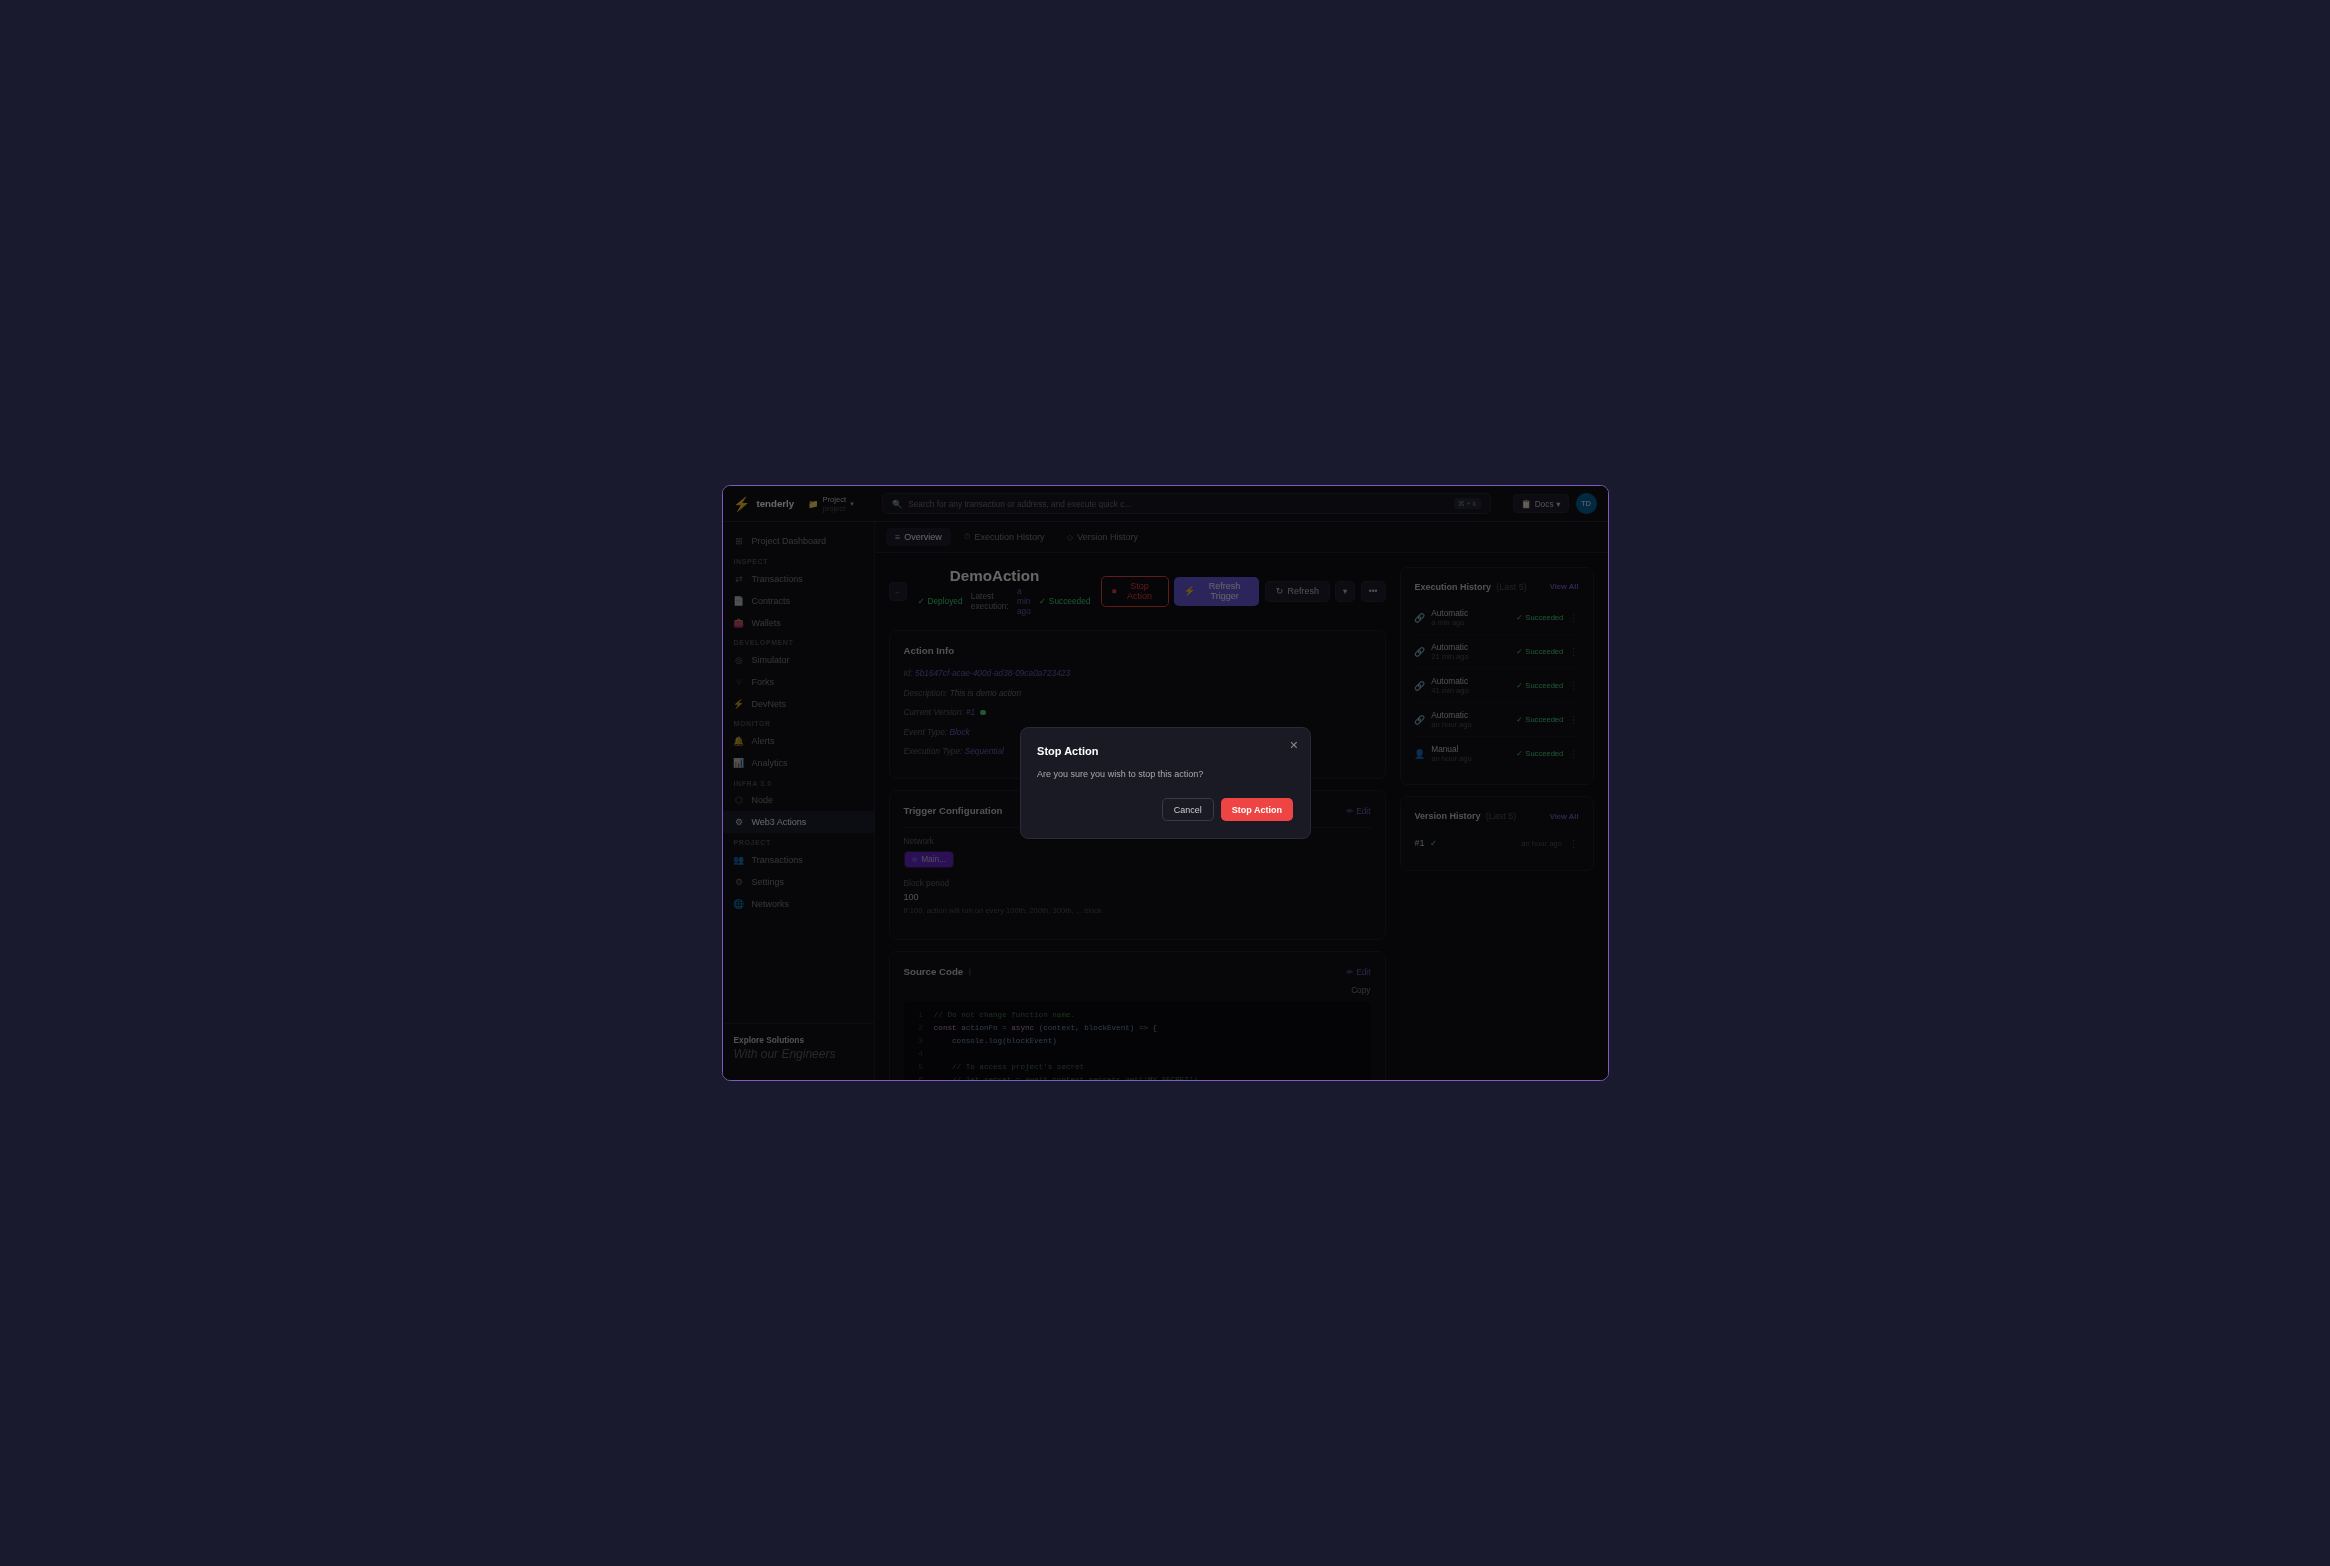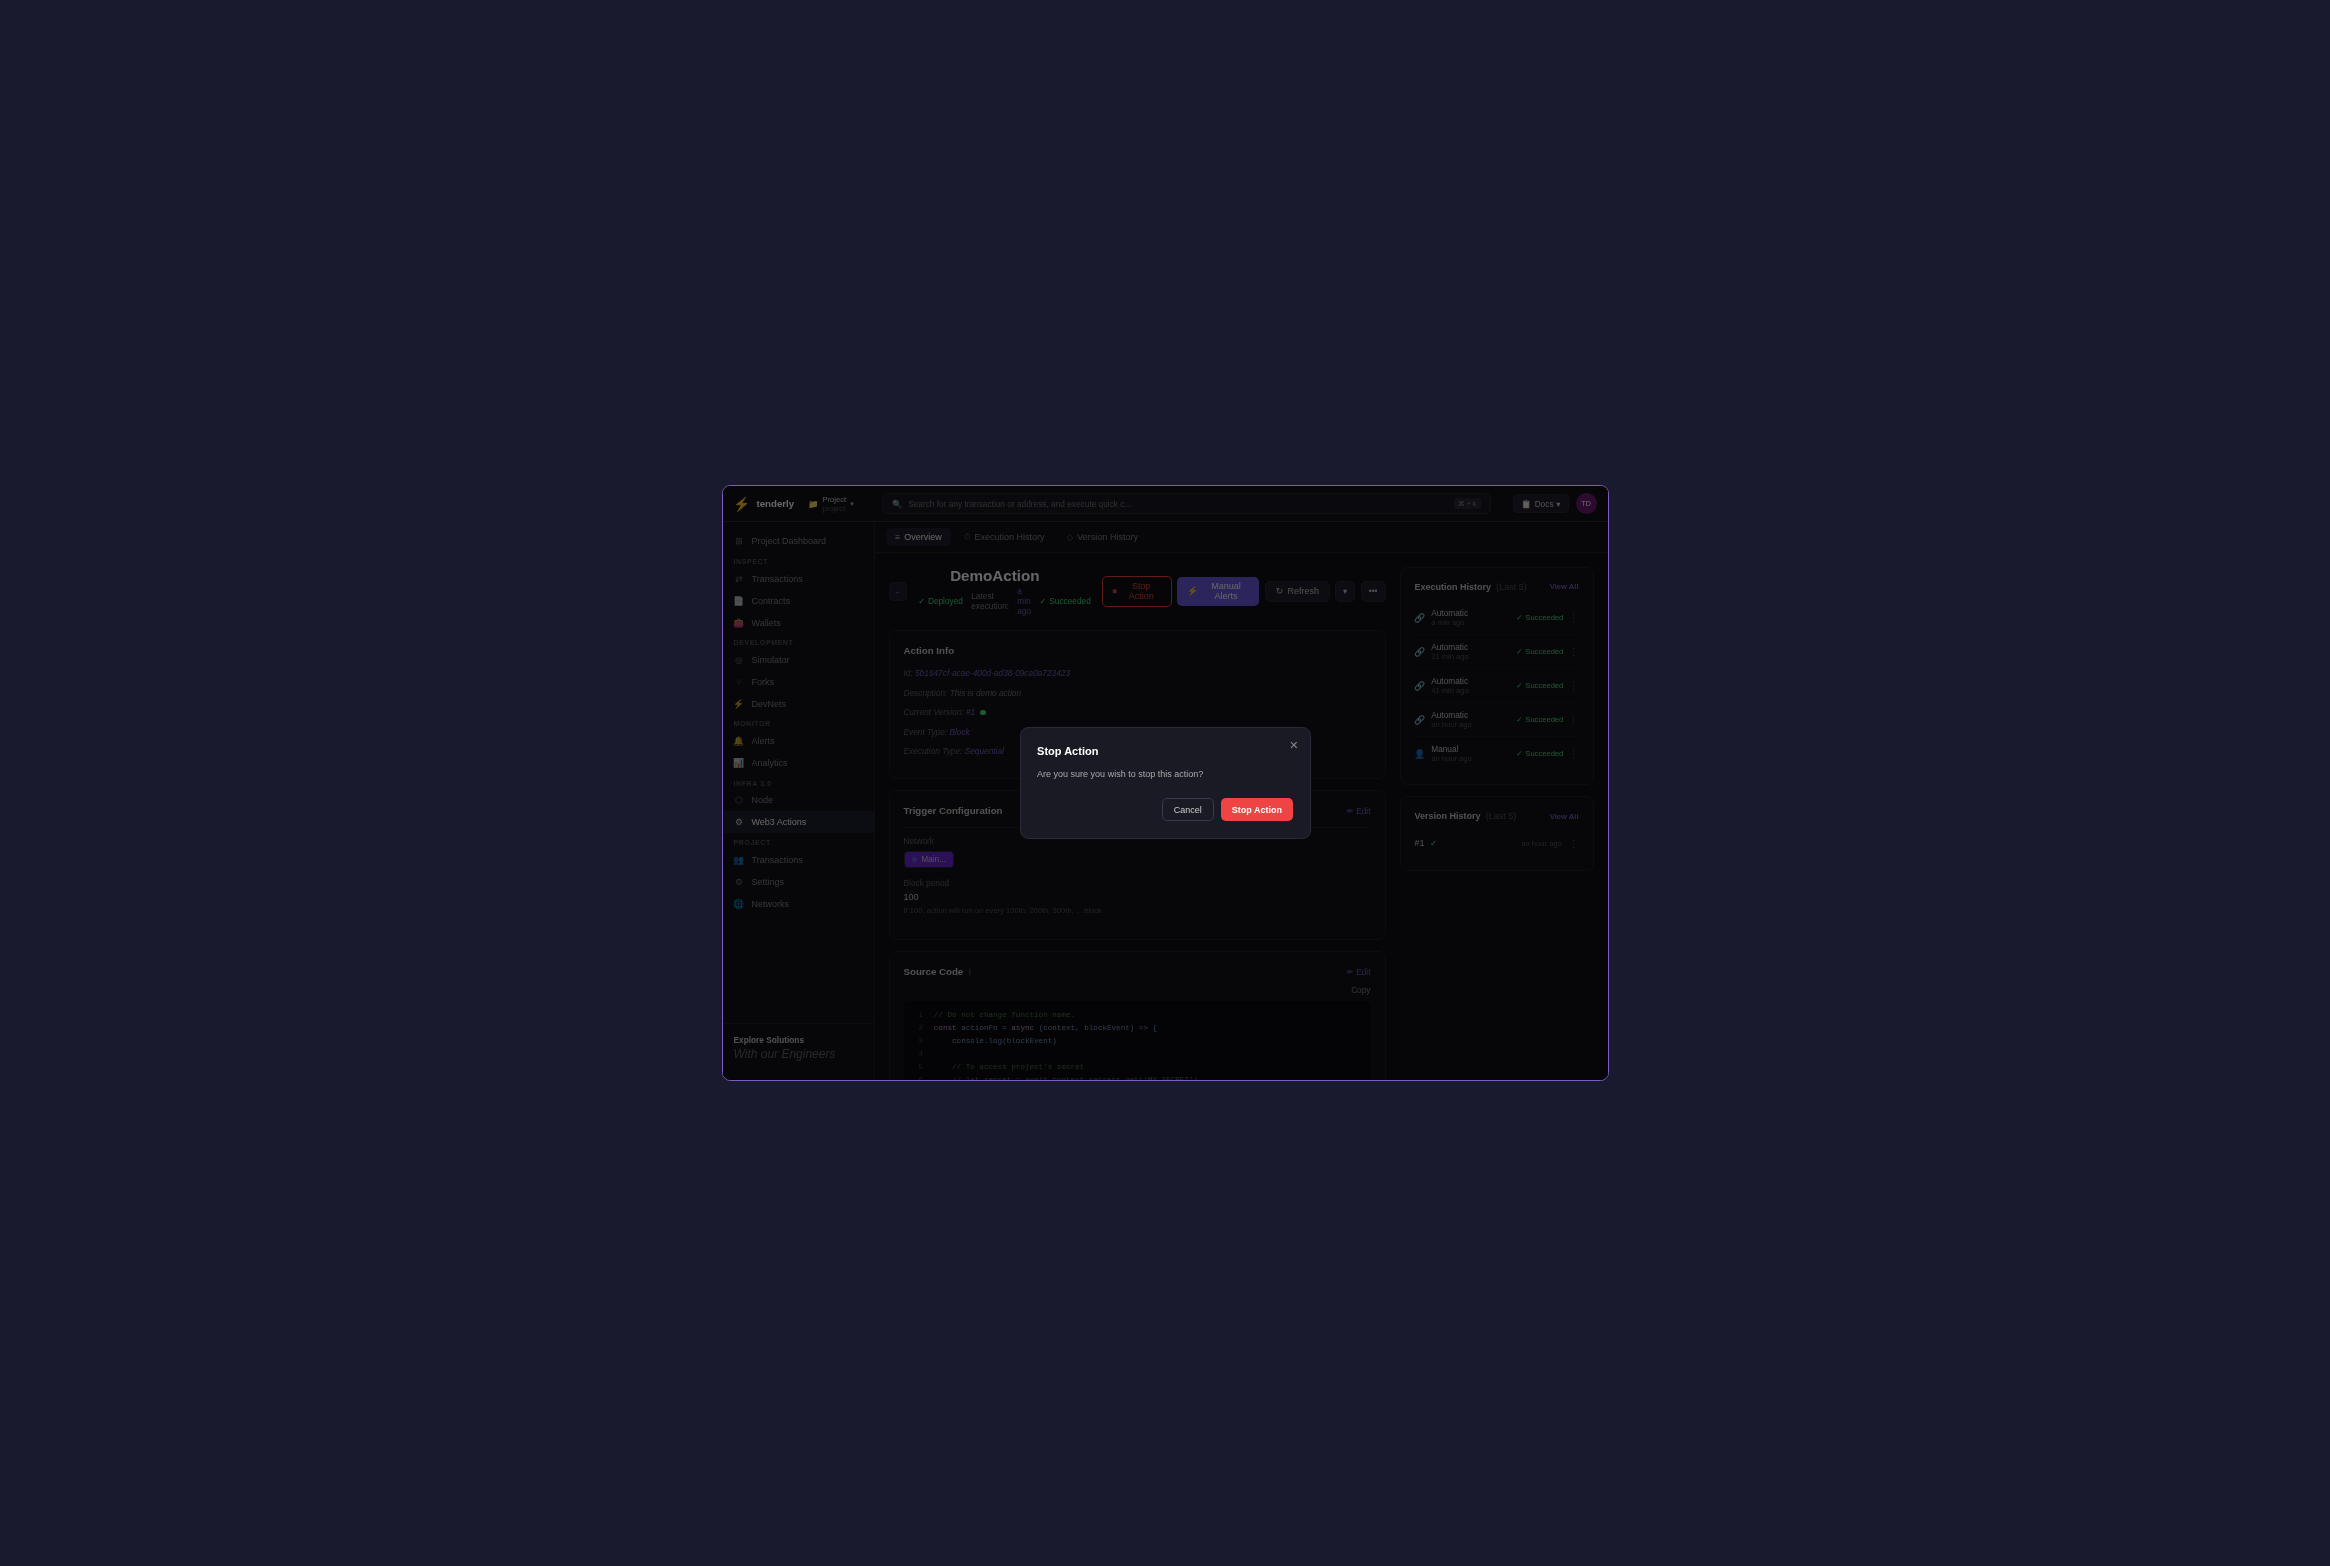--- a/index.html
+++ b/index.html
@@ -96,21 +96,21 @@
       font-size: 8.3px;
       cursor: pointer;
       display: flex;
       align-items: center;
       gap: 2.8px;
     }
     .avatar {
       width: 21px;
       height: 21px;
       border-radius: 50%;
-      background: #701a75;
+      background: #0369a1;
       display: flex;
       align-items: center;
       justify-content: center;
       color: #fff;
       font-size: 7.6px;
       font-weight: 400;
     }
     
     .main-layout {
       display: flex;
@@ -727,21 +727,21 @@
                 </span>
               </div>
             </div>
             <div class="action-buttons">
               <button class="btn-stop">
                 <span>⏹</span>
                 <span>Stop Action</span>
               </button>
               <button class="btn-manual-trigger">
                 <span>⚡</span>
-                <span>Manual Alerts</span>
+                <span>Refresh Trigger</span>
               </button>
               <button class="btn-refresh">
                 <span>↻</span>
                 <span>Refresh</span>
               </button>
               <button class="btn-icon-only">▾</button>
               <button class="btn-icon-only">•••</button>
             </div>
           </div>
 

